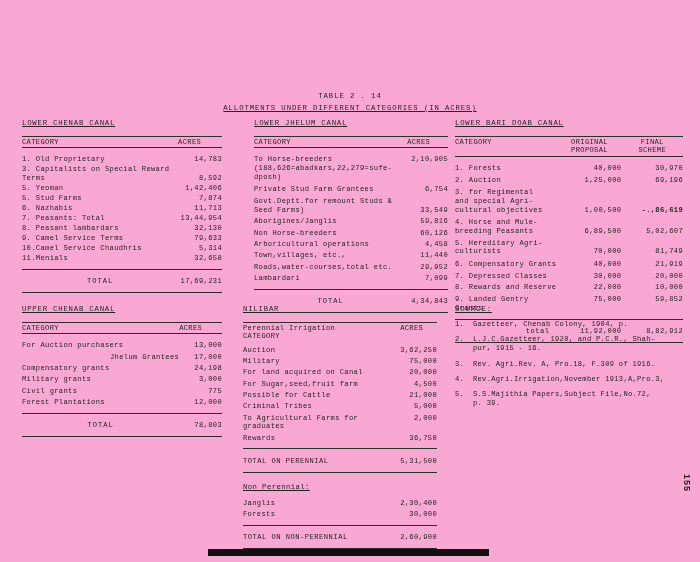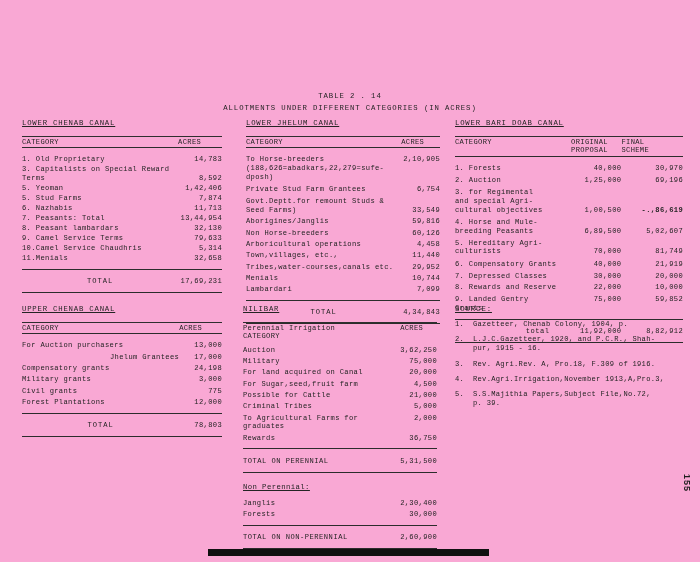--- a/index.html
+++ b/index.html
@@ -23,21 +23,21 @@
     text-decoration: underline;
     white-space: nowrap;
   }
   .doc-head {
     position: absolute;
     text-align: center;
     font-size: 7.3px;
     letter-spacing: 0.9px;
     white-space: nowrap;
   }
-  .doc-head.underline { }
+  .doc-head.underline { text-decoration: underline; }
 
   .panel { position: absolute; }
 
   table.grid {
     border-collapse: collapse;
     font-size: 7.1px;
     letter-spacing: 0.35px;
     width: 100%;
   }
   table.grid td, table.grid th {
@@ -176,21 +176,21 @@
       <tr class="spacer-row">
             <td colspan="2"></td>
           </tr>
       <tr>
             <td class="rule" colspan="2"></td>
           </tr>
     </tbody>
       </table>
   </div>
 
-  <div class="panel" style="left:246px; top:119px; width:194px;">
+  <div class="panel" style="left:254px; top:119px; width:194px;">
     <div class="tbl-title">LOWER JHELUM CANAL</div>
     <hr class="sep" style="margin-top:9px;">
     <table class="grid">
       <tbody>
           <tr class="hdr-row">
         <th>CATEGORY</th>
         <th class="num">ACRES</th>
       </tr>
       <tr>
             <td class="rule" colspan="2"></td>
@@ -223,26 +223,22 @@
       </tr>
       <tr>
         <td style="padding-top:2px;">Arboricultural operations</td>
         <td class="num" style="padding-top:2px;">4,458</td>
       </tr>
       <tr>
         <td style="padding-top:2px;">Town,villages, etc.,</td>
         <td class="num" style="padding-top:2px;">11,440</td>
       </tr>
       <tr>
-        <td style="padding-top:2px;">Tribes,water-courses,canals etc.</td>
+        <td style="padding-top:2px;">Roads,water-courses,total etc.</td>
         <td class="num" style="padding-top:2px;">29,952</td>
-      </tr>
-      <tr>
-        <td style="padding-top:2px;">Menials</td>
-        <td class="num" style="padding-top:2px;">10,744</td>
       </tr>
       <tr>
         <td style="padding-top:2px;">Lambardari</td>
         <td class="num" style="padding-top:2px;">7,099</td>
       </tr>
       <tr class="spacer-row">
             <td colspan="2"></td>
           </tr>
       <tr>
             <td class="rule" colspan="2"></td>
@@ -266,21 +262,21 @@
 
   <div class="panel" style="left:455px; top:119px; width:228px;">
     <div class="tbl-title">LOWER BARI DOAB CANAL</div>
     <hr class="sep" style="margin-top:9px;">
     <table class="grid">
       <tbody>
           <tr class="hdr-row">
         <th style="width:45%">CATEGORY</th>
         <th class="num" style="width:28%;text-align:center;">ORIGINAL
 PROPOSAL</th>
-        <th class="num" style="width:27%;text-align:left;">FINAL
+        <th class="num" style="width:27%;text-align:center;">FINAL
 SCHEME</th>
       </tr>
       <tr>
             <td class="rule" colspan="3"></td>
           </tr>
       <tr class="spacer-row">
             <td colspan="3"></td>
           </tr>
       <tr>
         <td>1. Forests</td>

